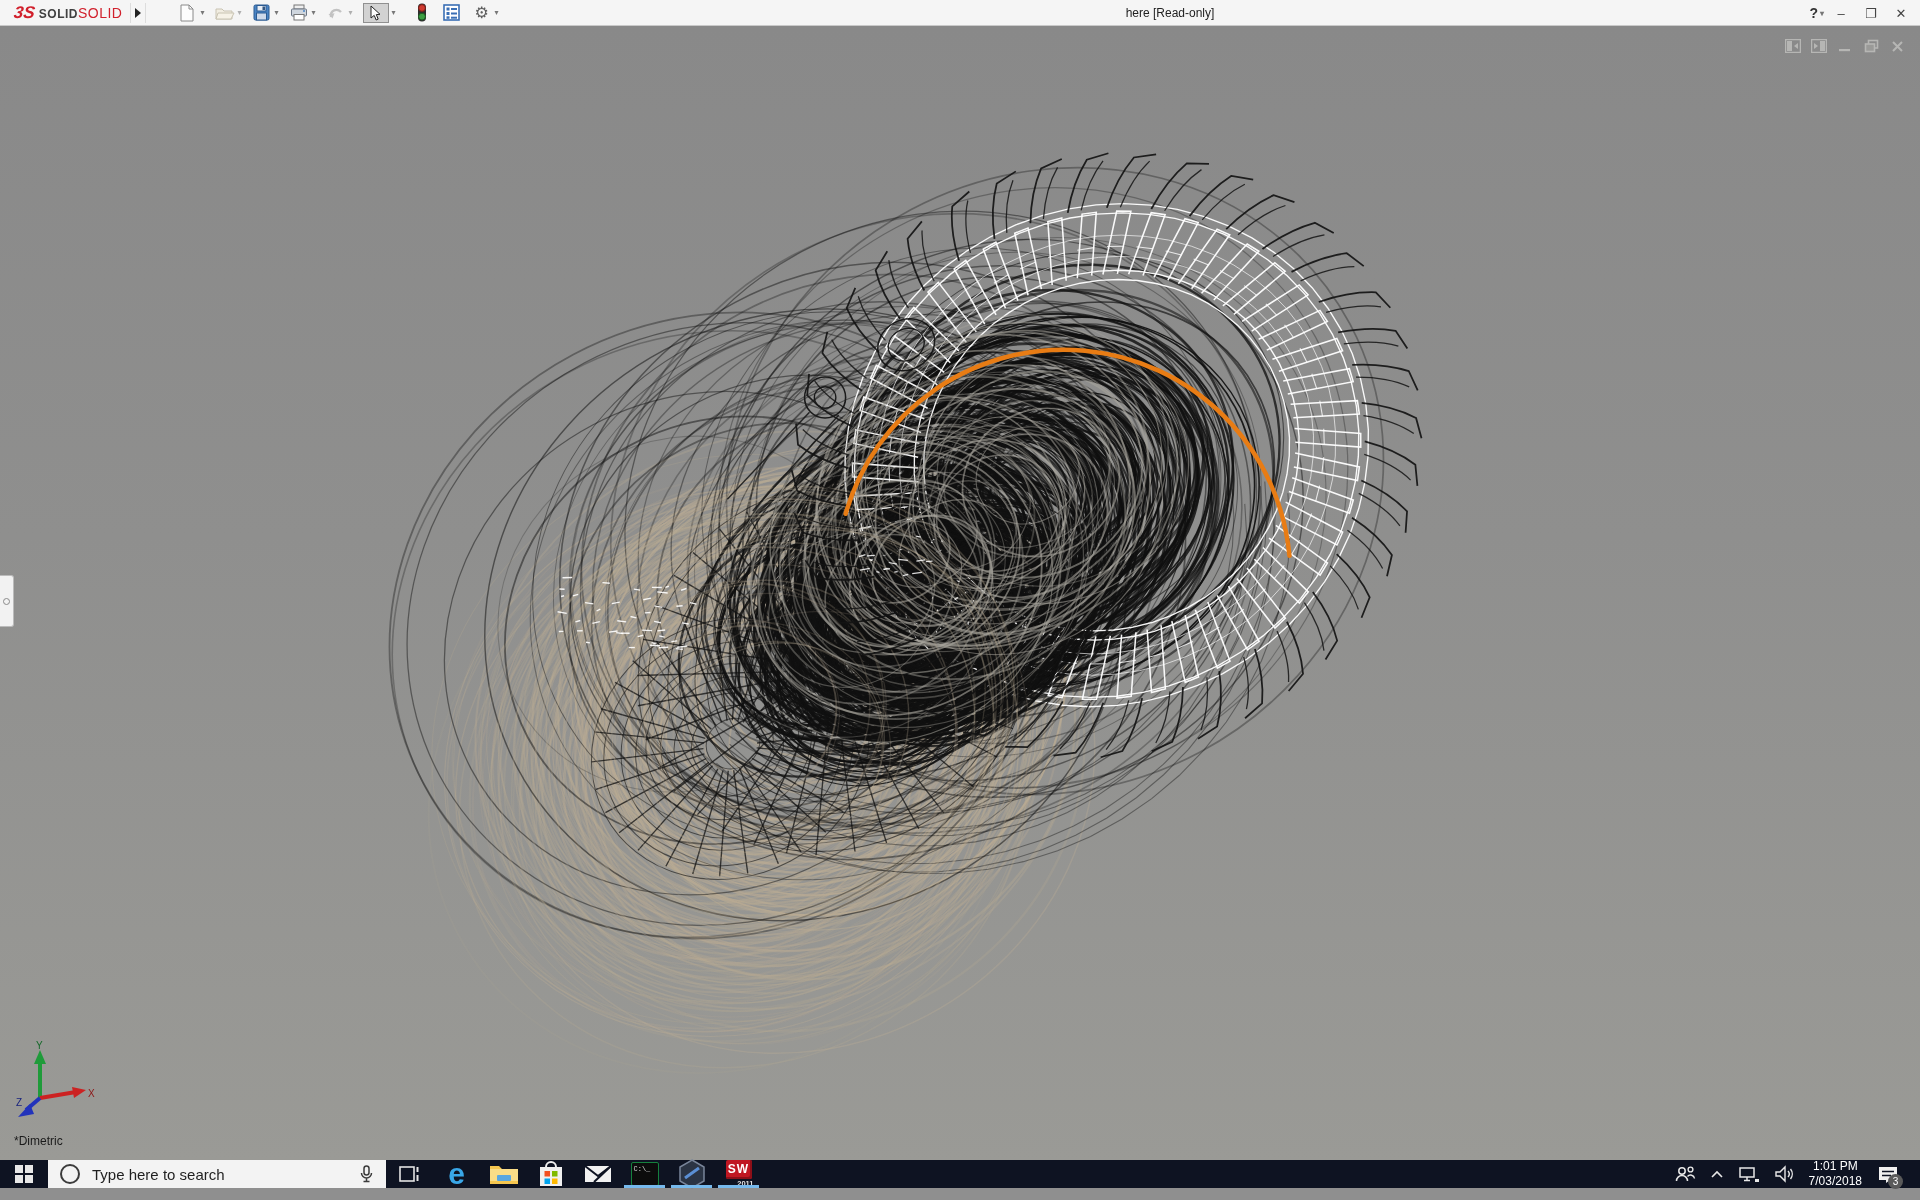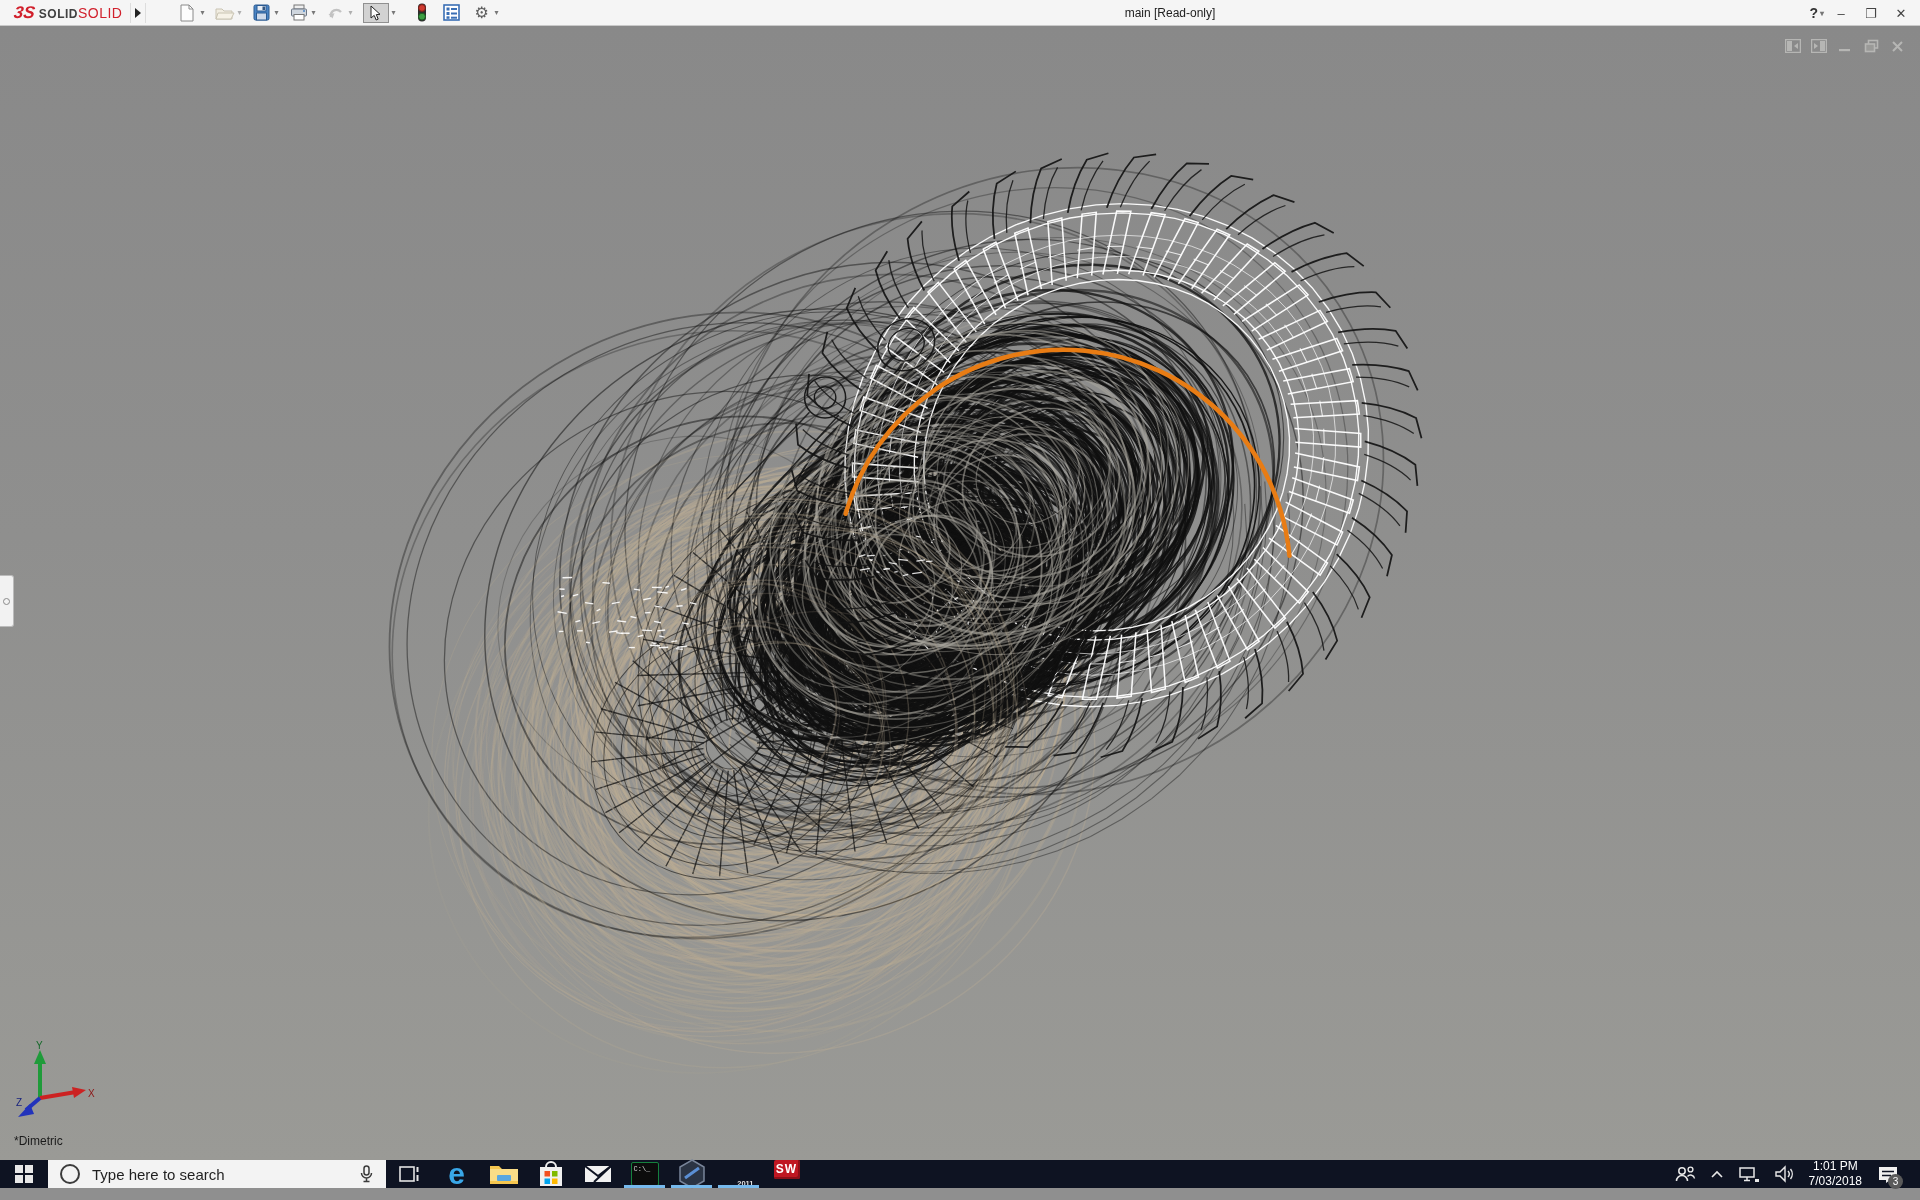--- a/index.html
+++ b/index.html
@@ -68,21 +68,21 @@
     background:#5a5a5a;color:#fff;font-size:10px;display:flex;align-items:center;justify-content:center;}
 
   
   .winlogo{display:grid;grid-template-columns:8px 8px;grid-template-rows:8px 8px;gap:1.5px;}
   .winlogo div{background:#e8e8e8;}
   .cmdicon{width:28px;height:24px;background:#0c0c0c;border:1px solid #15803d;border-radius:2px;
     color:#d8d8d8;font-family:"Liberation Mono",monospace;font-size:7px;padding:2px 2px;line-height:8px;}
   .swicon{width:30px;height:28px;position:relative;}
   .swicon .cube{position:absolute;top:0;left:2px;width:26px;height:19px;background:#c01722;border-radius:2px;
     color:#fff;font-weight:bold;font-size:12px;text-align:center;line-height:19px;letter-spacing:1px;
-    box-shadow:inset -2px -2px 0 #8d0f18;margin-left:48px;}
+    box-shadow:inset -2px -2px 0 #8d0f18;}
   .swicon .yr{position:absolute;right:0px;bottom:0;font-size:7.5px;font-weight:bold;color:#e0e0e0;}
 </style>
 </head>
 <body>
 
 <div class="titlebar">
   <div class="logo">
     <span class="l3s">3S</span>
     <span class="lsolid">SOLID</span>
     <span class="lworks">SOLID</span>
@@ -171,21 +171,21 @@
           <rect x="3.5" y="12.3" width="3" height="2.5" fill="#3a6fb5"></rect>
           <rect x="8" y="12.7" width="6" height="2" fill="#3a6fb5"></rect>
         </svg>
     </span>
   </div>
   <div class="tbtn">
     <span class="ico" style="color:#5f5f5f;font-size:16px;">⚙</span>
     <span class="caret">▾</span>
   </div>
 
-  <div class="title-center">main [Read-only]</div>
+  <div class="title-center">here [Read-only]</div>
 
   <div class="tb-right">
     <div class="helpbtn">
       <span>?</span>
       <span class="caret">▾</span>
     </div>
     <div class="winbtn">–</div>
     <div class="winbtn">❐</div>
     <div class="winbtn">✕</div>
   </div>

